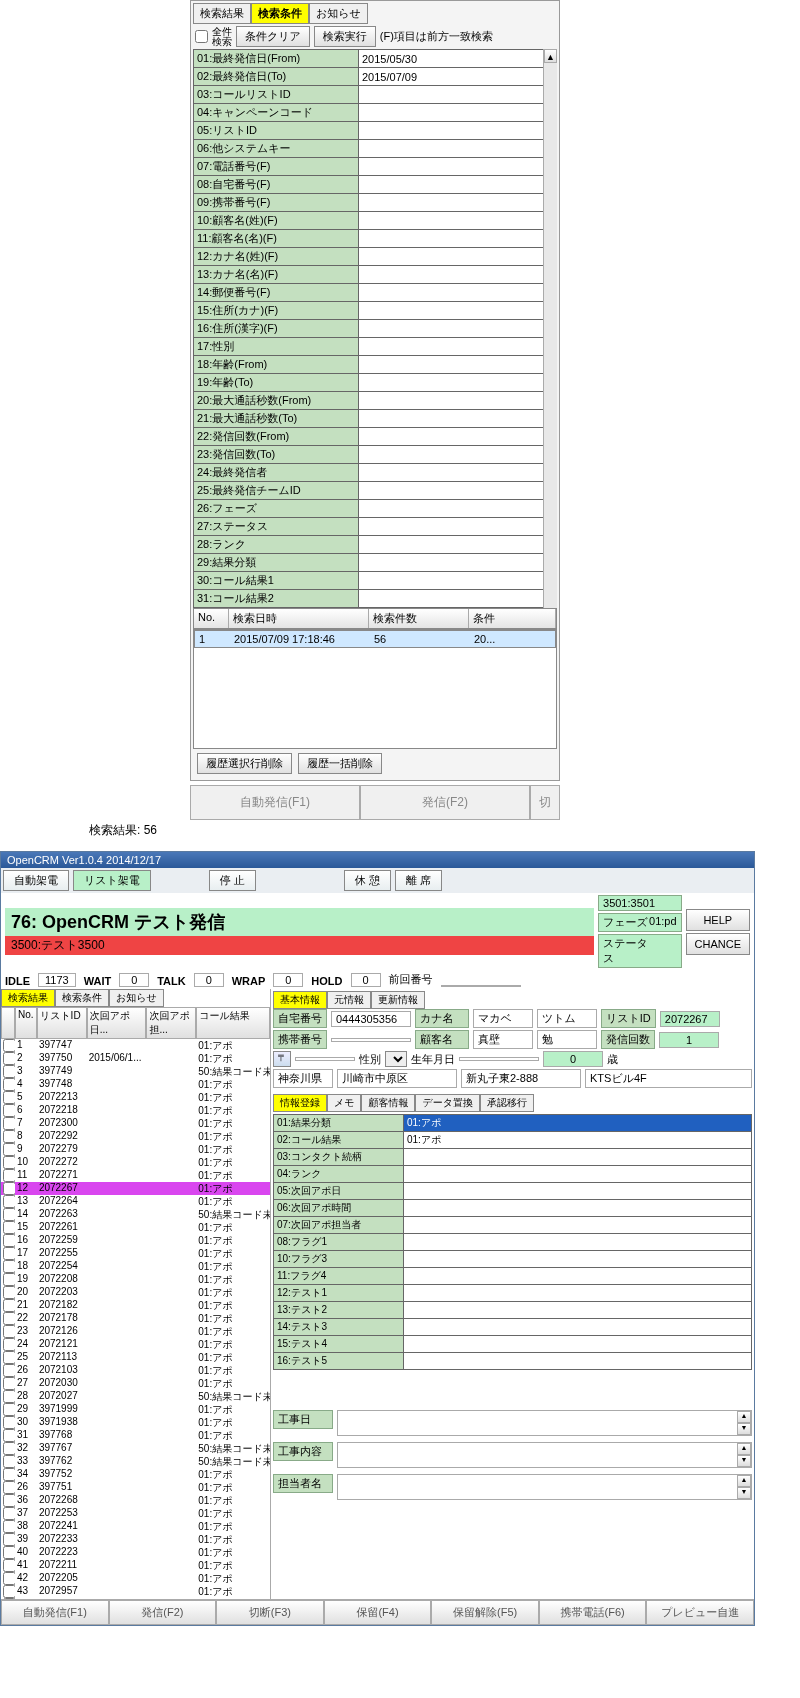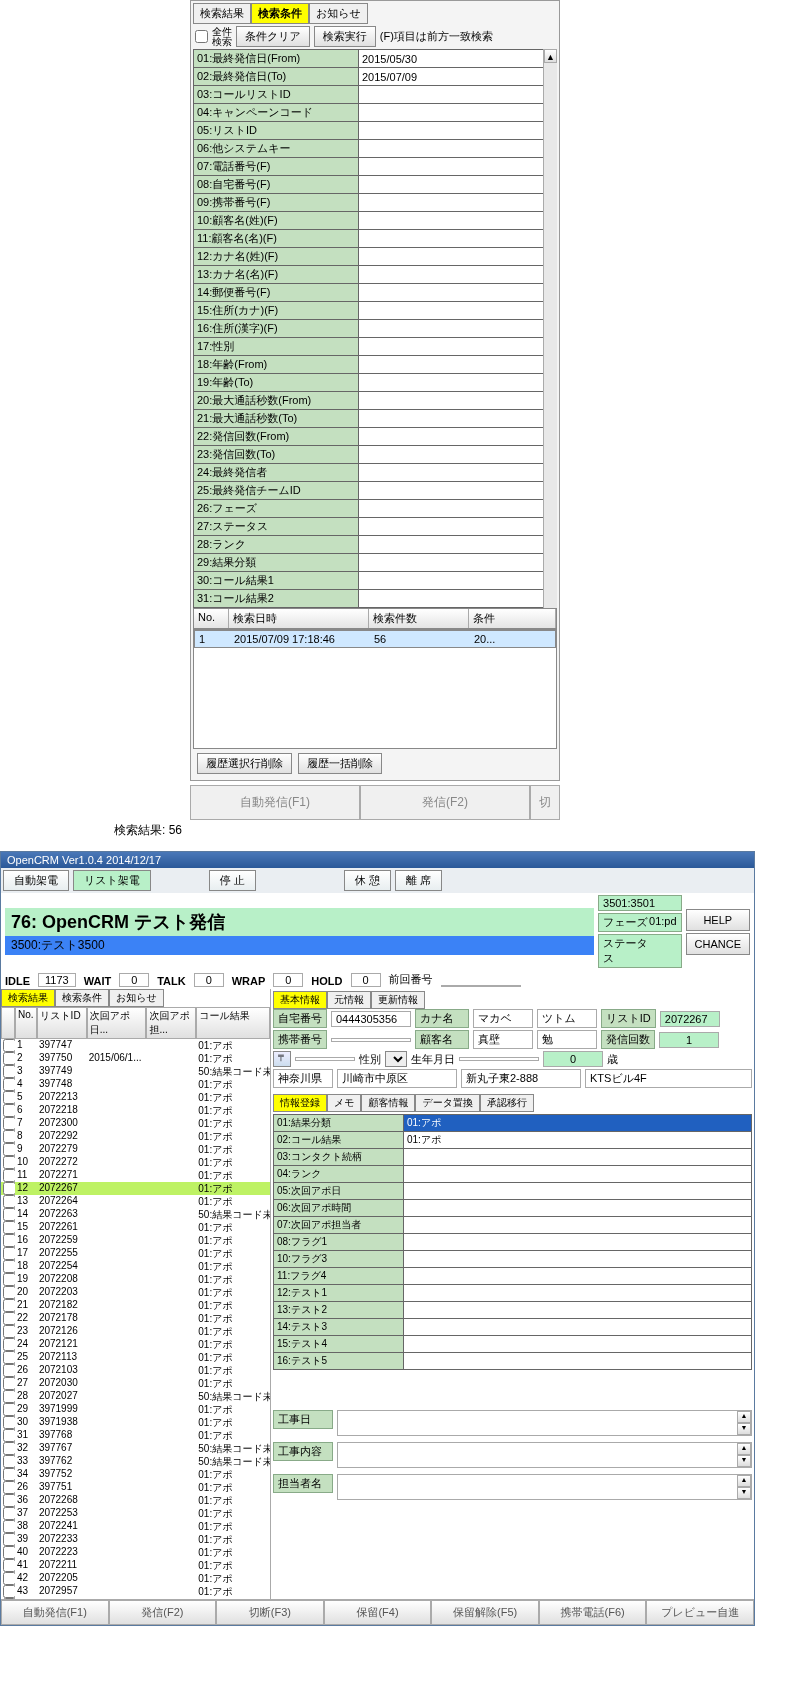--- a/index.html
+++ b/index.html
@@ -37,34 +37,34 @@
 .toolbar1 { display: flex; align-items: center; gap: 4px; padding: 2px; background: #eaeef2; }
 .sm-btn { border: 1px solid #888; background: linear-gradient(#fff,#e8eef0); padding: 2px 10px; font-size: 11px; cursor: pointer; }
 .sm-btn.green { background: #b8f0c8; }
 .header-row { display: flex; align-items: center; padding: 2px 4px; }
 .hdr-title { background: #b8f0c8; font-size: 18px; font-weight: bold; padding: 2px 6px; flex: 1; }
 .side-box { margin-left: 4px; display: flex; flex-direction: column; gap: 2px; }
 .green-field { background: #b8f0c8; border: 1px solid #8a8; padding: 1px 4px; font-size: 11px; display: flex; }
 .green-field .lbl { width: 46px; }
 .side-btns { display: flex; flex-direction: column; gap: 2px; margin-left: 4px; }
 .sq-btn { border: 1px solid #888; background: linear-gradient(#fff,#e0e0e0); padding: 4px 8px; font-size: 11px; cursor: pointer; }
-.subhdr { background: #3b82f6; padding: 1px 6px; font-size: 12px; }
+.subhdr { background: #ef4444; padding: 1px 6px; font-size: 12px; }
 .status-line { display: flex; gap: 8px; padding: 2px 4px; font-size: 11px; align-items: flex-end; }
 .status-line .v { border: 1px solid #aaa; padding: 0 6px; min-width: 30px; text-align: center; }
 .mini-tabs { display: flex; }
 .mini-tab { border: 1px solid #888; padding: 1px 6px; font-size: 10px; background: #f0f0f0; cursor: pointer; }
 .mini-tab.active { background: #ff0; }
 
 .lower { display: flex; }
 .left-col { width: 270px; border-right: 1px solid #aaa; }
 .list-head, .list-row { display: flex; font-size: 10px; }
 .list-head span { border: 1px solid #aaa; background: linear-gradient(#fff,#e0e0e0); padding: 1px 2px; }
 .list-row span { padding: 0 2px; white-space: nowrap; overflow: hidden; }
 .list-row { height: 13px; }
-.list-row.sel { background: #bef264; }
+.list-row.sel { background: #d946ef; }
 .c-chk{width:14px;} .c-no{width:22px;} .c-id{width:50px;} .c-d1{width:60px;} .c-d2{width:50px;} .c-res{width:74px;}
 .left-body { height: 560px; overflow: hidden; }
 
 .right-col { flex: 1; padding: 2px; }
 .info-row { display: flex; gap: 4px; align-items: center; margin-bottom: 2px; font-size: 11px; }
 .info-row .lbl { background: #c4e0c0; border: 1px solid #8a8; padding: 1px 4px; min-width: 54px; }
 .info-row .val { border: 1px solid #aaa; background: #fff; padding: 1px 4px; min-width: 60px; }
 .info-row .val.green { background: #b8f0c8; }
 .drop { border: 1px solid #888; background: linear-gradient(#eef,#cde); width: 18px; height: 16px; text-align: center; font-size: 9px; }
 select.sel { font-size: 11px; border: 1px solid #888; }
@@ -254,21 +254,21 @@
     <button class="btn">履歴選択行削除</button>
     <button class="btn">履歴一括削除</button>
   </div>
 </div>
 
 <div class="call-btns" style="width:370px;margin-left:190px;">
   <div class="big">自動発信(F1)</div>
   <div class="big">発信(F2)</div>
   <div class="big" style="flex:0 0 30px">切</div>
 </div>
-<div class="result-line" style="width:370px;margin-left:110px;">検索結果: 56</div>
+<div class="result-line" style="width:370px;margin-left:85px;">検索結果: 56</div>
 
 <div class="app">
   <div class="titlebar">OpenCRM Ver1.0.4 2014/12/17</div>
 
   <div class="toolbar1">
     <button class="sm-btn">自動架電</button>
     <button class="sm-btn green">リスト架電</button>
     <span style="width:50px"></span>
     <button class="sm-btn">停 止</button>
     <span style="width:80px"></span>

